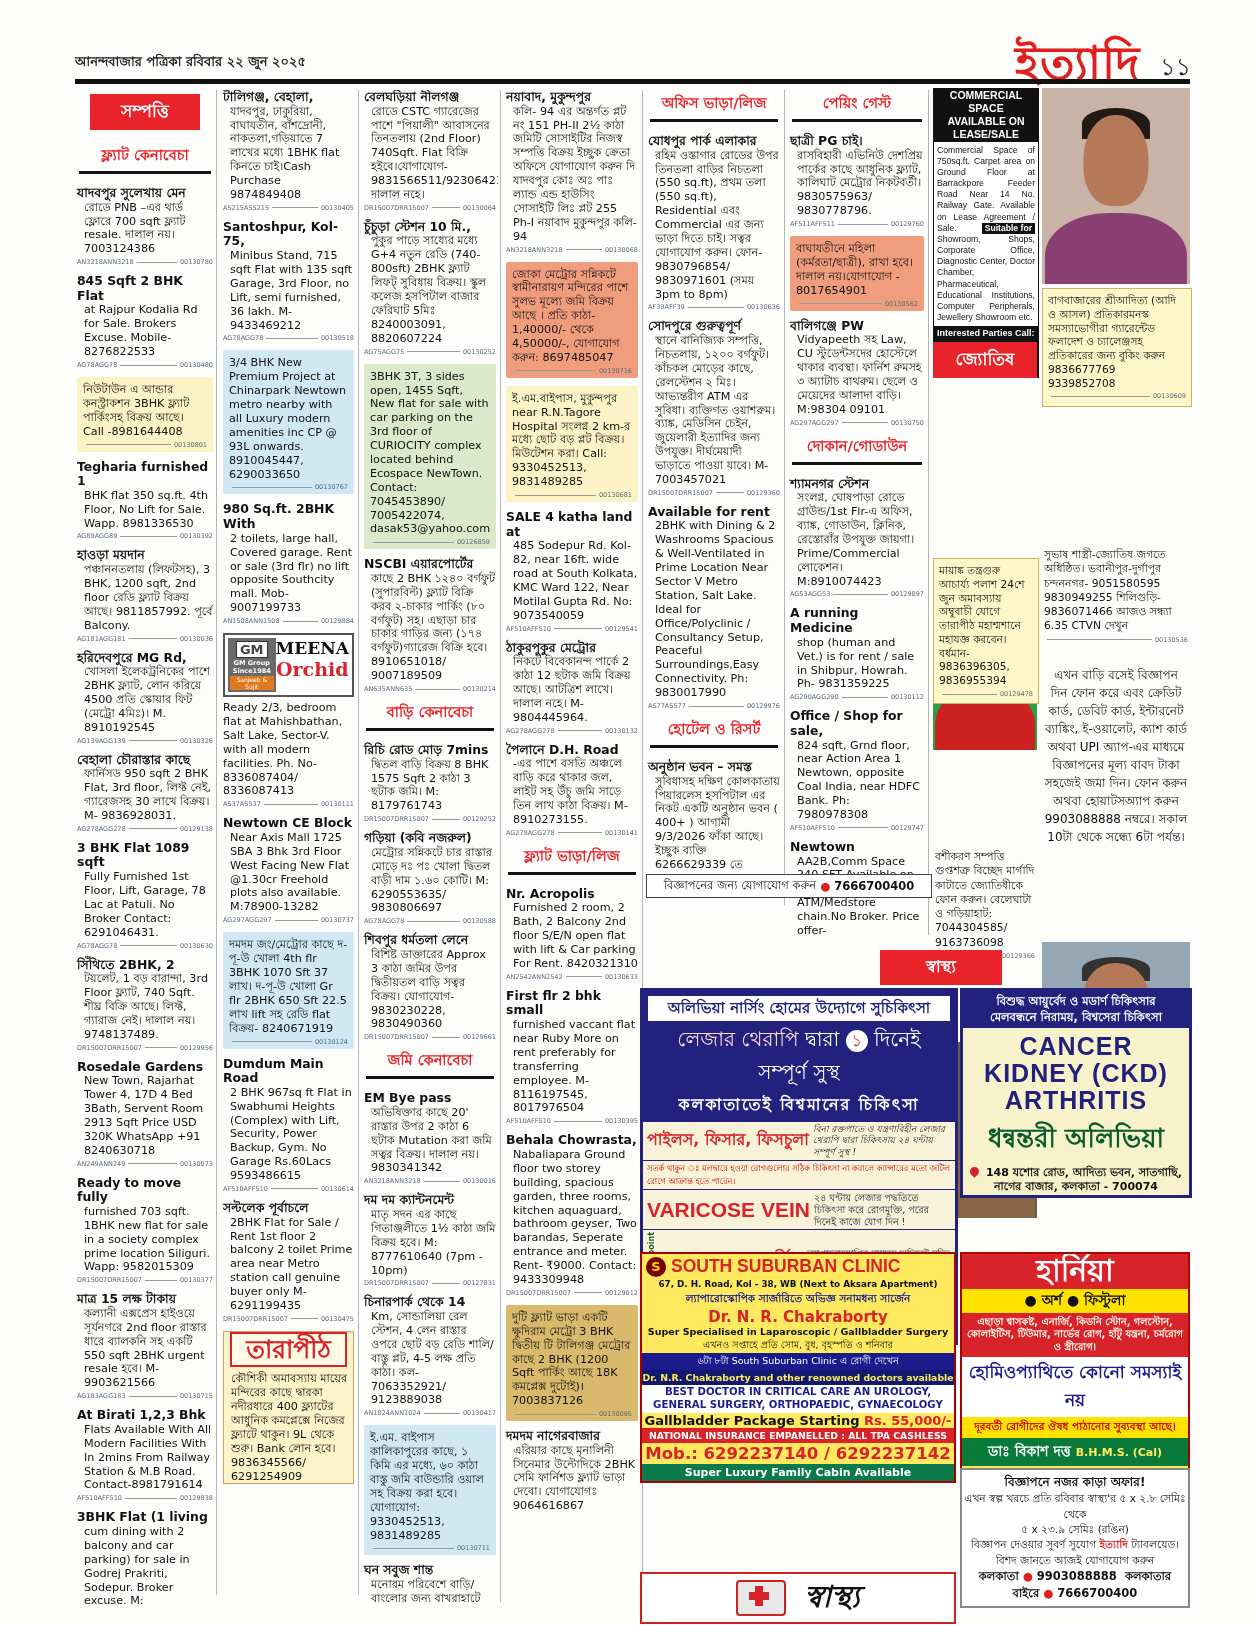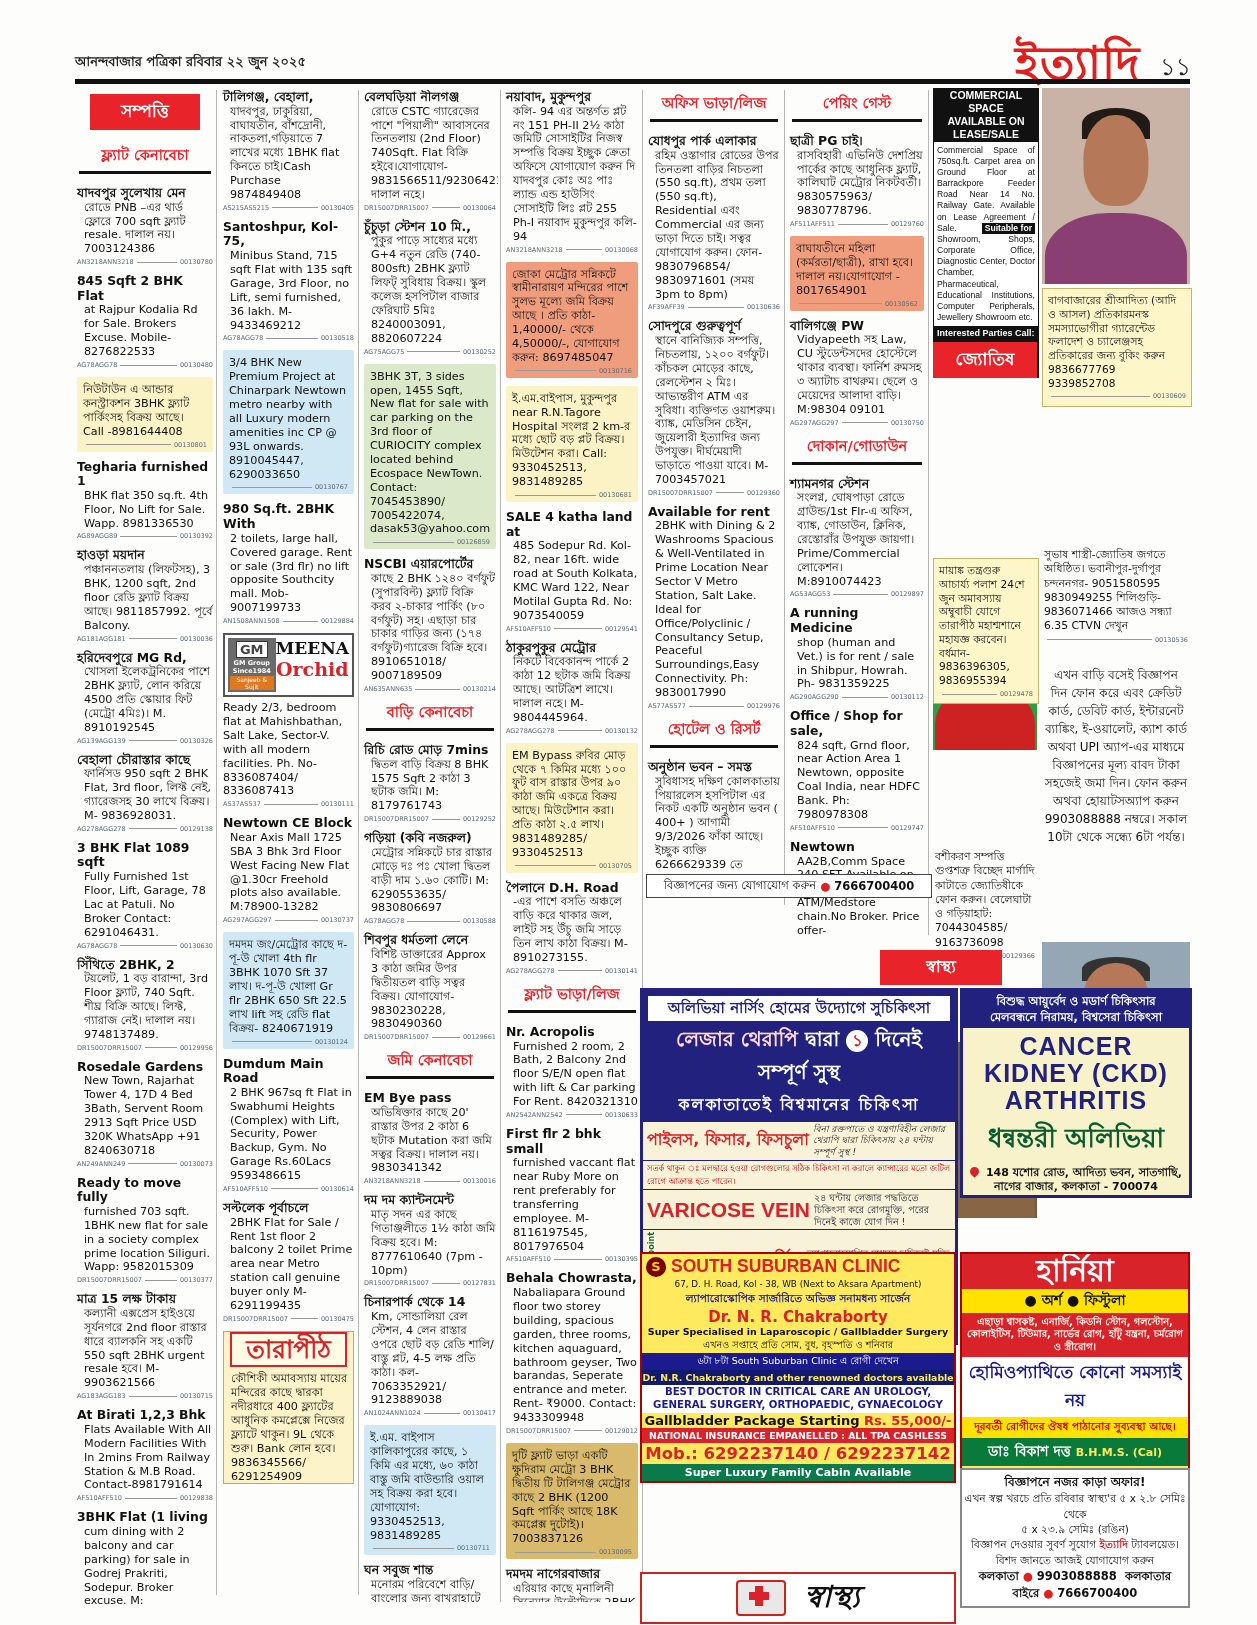--- a/index.html
+++ b/index.html
@@ -48,21 +48,21 @@
   .jyopill{background:#e8232a;color:#fff;font-weight:bold;font-size:17px;text-align:center;padding:4px 0;}
   .ybox{background:#fdf6c9;border:1px solid #c9b26a;padding:5px;font-size:10.6px;line-height:1.3;}
   .rtext{font-size:10.8px;line-height:1.32;padding:2px;}
   .codesr{display:flex;align-items:center;font-size:6.5px;color:#5a6a7a;margin-top:2px;}
   .codesr .rule{flex:1;border-top:1px solid #999;margin:0 3px;}
   
   .healthpill{background:#e8232a;color:#fff;font-weight:bold;font-size:16px;text-align:center;padding:4px 0;}
   .olivia{border:3px solid #22227e;background:#f7f2d8;}
   .olv-top{background:#22227e;color:#fff;text-align:center;padding:2px 0;}
   .olv-l1{font-size:15px;font-weight:bold;background:#fff;color:#22227e;margin:2px 4px;border:1px solid #22227e;}
-  .olv-l2{font-size:20px;font-weight:bold;color:#fff;margin:2px 17px;}
+  .olv-l2{font-size:20px;font-weight:normal;color:#fff;margin:2px 17px;}
   .olv-l2 .red{color:#ffd9d9;}
   .olv-l2 .num{display:inline-block;background:#fff;color:#d8232a;border-radius:50%;width:22px;line-height:22px;font-size:16px;}
   .olv-l3{font-size:16px;font-weight:bold;letter-spacing:2px;}
   .olv-row{display:flex;align-items:center;gap:4px;padding:2px 4px;border-top:1px solid #22227e;}
   .olv-row .big-red{color:#d8232a;font-weight:bold;font-size:16px;white-space:nowrap;}
   .olv-row .note{font-size:9px;line-height:1.25;color:#222;font-style:italic;}
   .olv-warn{font-size:8.2px;color:#c00;padding:1px 4px;border-top:1px solid #22227e;}
   .olv-varicose{color:#d8232a;font-weight:bold;font-size:21px;font-family:"Liberation Sans",sans-serif;white-space:nowrap;}
   .olv-note2{font-size:9.5px;color:#223;line-height:1.25;}
   .herbal{writing-mode:vertical-rl;transform:rotate(180deg);font-size:8px;color:#186018;font-weight:bold;background:#ffe;}
@@ -70,21 +70,21 @@
   .dhan{border:3px solid #22227e;background:#f7f2c9;text-align:center;}
   .dhan .top{background:#22227e;color:#fff;font-size:11.5px;font-weight:bold;line-height:1.35;padding:3px 0;}
   .dhan .big{color:#22227e;font-weight:bold;font-size:25px;letter-spacing:1px;line-height:1.08;font-family:"Liberation Sans",sans-serif;}
   .dhan .brandg{color:#0a5c30;font-weight:bold;font-size:26px;margin-top:4px;}
   .dhan .addr{font-size:11px;font-weight:bold;margin-top:4px;line-height:1.3;}
   .pin{display:inline-block;width:9px;height:9px;background:#d8232a;border-radius:50% 50% 50% 0;transform:rotate(-45deg);margin-right:3px;}
   .clinic{background:#ffe95e;border:2px solid #a00;}
   .cl-head{display:flex;align-items:center;gap:5px;padding:2px 4px;}
   .cl-logo{width:20px;height:20px;border-radius:50%;background:#7a0000;color:#ffd700;font-weight:bold;text-align:center;line-height:20px;font-size:13px;}
   .cl-name{color:#d8232a;font-weight:bold;font-size:17.5px;font-family:"Liberation Sans",sans-serif;}
-  .cl-addr{font-size:8.8px;font-weight:normal;text-align:center;color:#111;}
+  .cl-addr{font-size:8.8px;font-weight:bold;text-align:center;color:#111;}
   .cl-tag{font-size:10.5px;color:#1b1b8e;text-align:center;font-weight:bold;margin-top:2px;}
   .cl-doc{color:#d8232a;font-weight:bold;font-size:15px;text-align:center;}
   .cl-spec{font-size:9.5px;text-align:center;font-weight:bold;}
   .cl-sched{font-size:9.5px;text-align:center;margin-top:1px;}
   .cl-sched2{background:#1b1b8e;color:#fff;font-size:9.5px;text-align:center;padding:1px 0;}
   .cl-oth{background:#111a6e;color:#ffe95e;font-size:9.3px;font-weight:bold;text-align:center;padding:2px 0;}
   .cl-best{color:#1b1b8e;font-weight:bold;font-size:10.2px;text-align:center;background:#fff;padding:1px 2px;line-height:1.25;}
   .cl-pack{font-size:13px;font-weight:bold;text-align:center;background:#ffe95e;}
   .cl-pack .pr{color:#d8232a;}
   .cl-ins{background:#d8232a;color:#fff;font-size:9.3px;font-weight:bold;text-align:center;padding:2px 0;}
@@ -491,28 +491,20 @@
       </div>
       <div class="ad">
         <div class="h">ঠাকুরপুকুর মেট্রোর</div>
         <div class="b">নিকটে বিবেকানন্দ পার্কে 2 কাঠা 12 ছটাক জমি বিক্রয় আছে। আটত্রিশ লাখে। দালাল নহে। M- 9804445964.</div>
         <div class="codes">
           <span>AG278AGG278</span>
           <span class="rule"></span>
           <span>00130132</span>
         </div>
       </div>
-      <div class="ad boxed" style="background: rgb(251, 243, 197);">
-        <div class="b">EM Bypass রুবির মোড় থেকে ৭ কিমির মধ্যে ১০০ ফুট বাস রাস্তার উপর ৯০ কাঠা জমি একত্রে বিক্রয় আছে। মিউটেশান করা। প্রতি কাঠা ২.৫ লাখ। 9831489285/ 9330452513</div>
-        <div class="codes">
-          <span></span>
-          <span class="rule"></span>
-          <span>00130705</span>
-        </div>
-      </div>
       <div class="ad">
         <div class="h">পৈলানে D.H. Road</div>
         <div class="b">-এর পাশে বসতি অঞ্চলে বাড়ি করে থাকার জল, লাইট সহ উঁচু জমি সাড়ে তিন লাখ কাঠা বিক্রয়। M- 8910273155.</div>
         <div class="codes">
           <span>AG278AGG278</span>
           <span class="rule"></span>
           <span>00130141</span>
         </div>
       </div>
       <div class="hdr">ফ্ল্যাট ভাড়া/লিজ</div>

